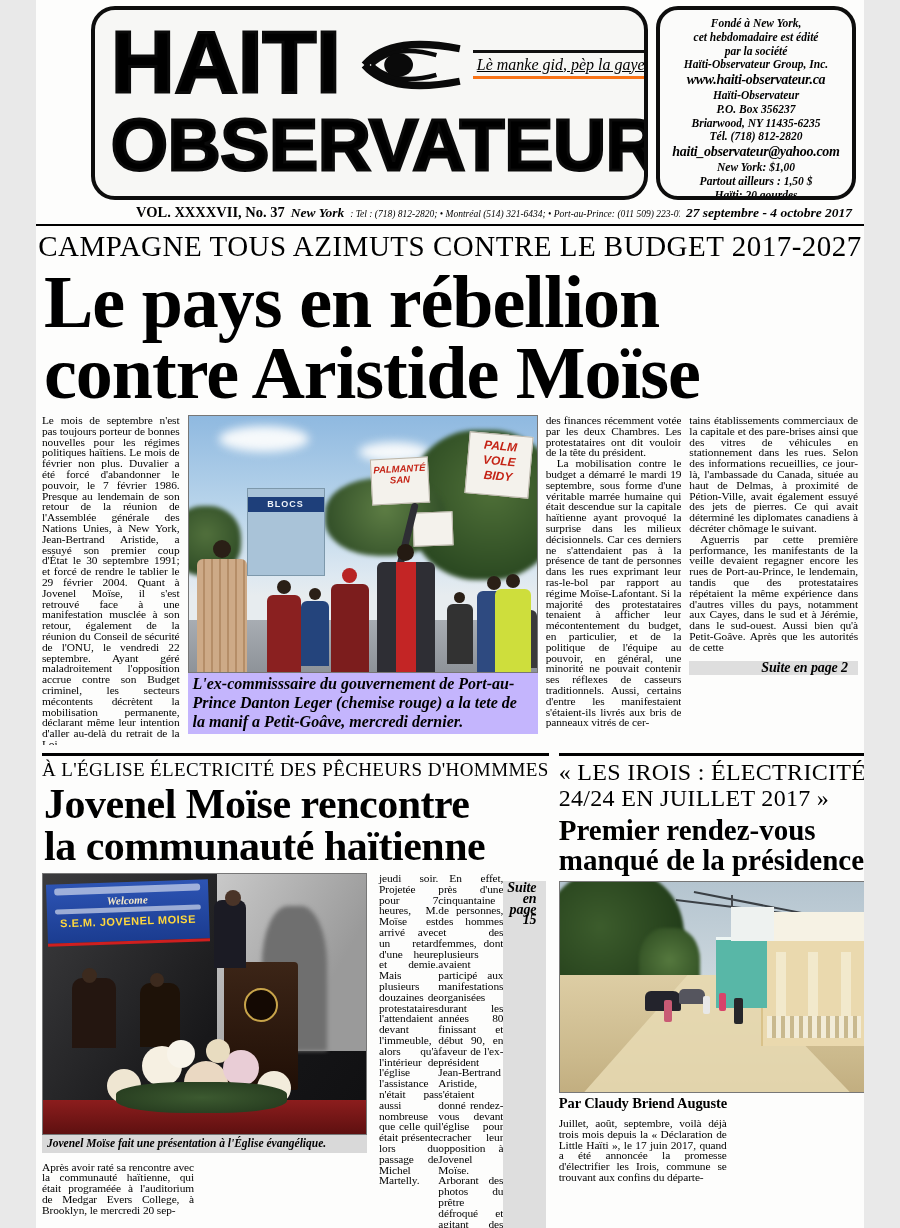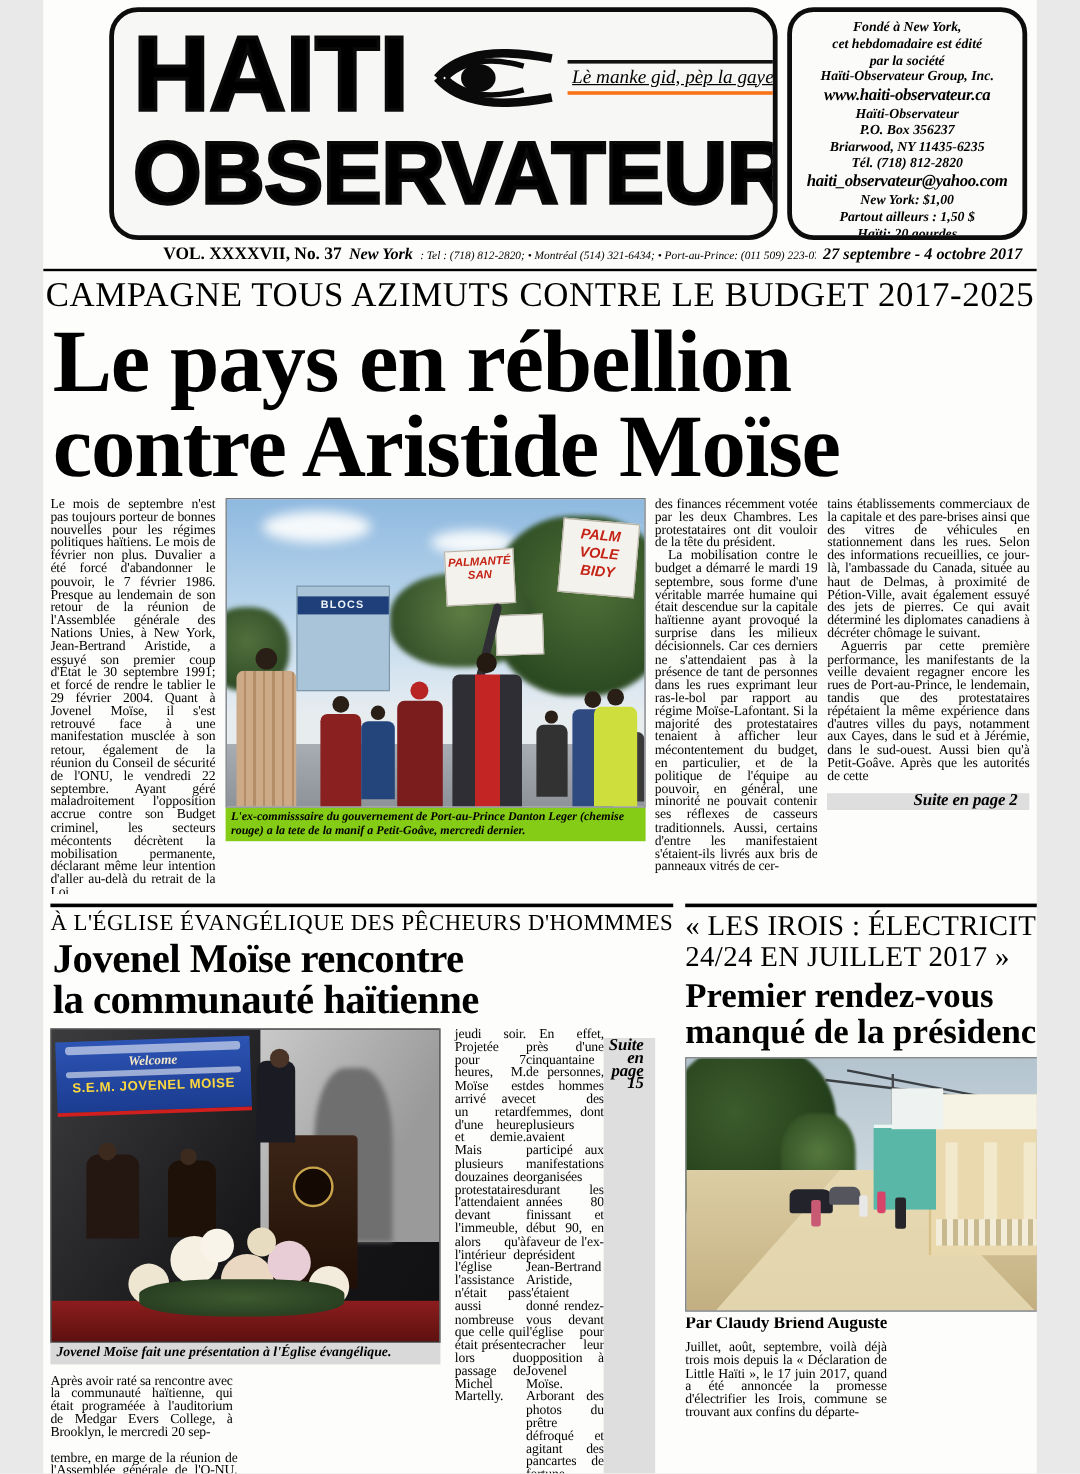--- a/index.html
+++ b/index.html
@@ -50,37 +50,37 @@
   .headline1 { font-weight:bold; font-size:74px; line-height:0.96; letter-spacing:-1px; padding:4px 0 6px 8px; }
   .s1-cols { display:flex; gap:8px; padding:0 6px; height:330px; }
   .body-text { font-size:11.4px; line-height:10.8px; text-align:justify; letter-spacing:-0.1px; }
   .body-text p { margin:0; }
   .body-text p.indent { text-indent:11px; }
   .s1-col1 { width:150px; overflow:hidden; }
   .s1-photo-block { width:382px; }
   .photo-frame { position:relative; overflow:hidden; border:1px solid #777; background:#cdd7e2; }
   .photo1 { height:258px; }
   .caption {
-    background:#84cc16; font-weight:bold; font-style:italic;
-    font-size:10px; line-height:1.18; padding:2px 5px;
+    background:#c4b5fd; font-weight:bold; font-style:italic;
+    font-size:16px; line-height:1.18; padding:2px 5px;
   }
   .caption.small { font-size:11.5px; background:#d9d9d9; }
   .s1-col3 { width:148px; overflow:hidden; }
   .s1-col4 { width:184px; overflow:hidden; display:flex; flex-direction:column; }
   .suite {
     background:#dedede; font-weight:bold; font-style:italic; font-size:14px;
     text-align:right; padding:2px 10px 2px 4px; margin-top:8px;
   }
   
   .bottom { display:flex; gap:10px; padding:0 6px; margin-top:8px; }
   .sec-rule { border-top:3px solid #000; margin-bottom:3px; }
   .sec-left { width:540px; }
   .sec-right { flex:1; }
   .kicker2 { font-size:19px; letter-spacing:0.4px; white-space:nowrap; }
-  .headline2 { font-weight:bold; font-size:34px; line-height:1.0; letter-spacing:-0.5px; padding:2px 0 6px 2px; }
+  .headline2 { font-weight:bold; font-size:42px; line-height:1.0; letter-spacing:-0.5px; padding:2px 0 6px 2px; }
   .s2-row { display:flex; gap:12px; }
   .s2-photo-block { width:325px; }
   .photo2 { height:262px; background:#1d1d1d; }
   .s2-bottom { display:flex; gap:10px; margin-top:9px;flex-direction:column; }
   .s2-bcol1 { width:152px; overflow:hidden; }
   .s2-bcol2 { width:156px; overflow:hidden; }
   .s2-mid { width:166px; display:flex; flex-direction:row; }
   .kicker3 { font-size:24px; line-height:1.1; letter-spacing:0.3px; white-space:nowrap; }
   .headline3 { font-weight:bold; font-size:29px; line-height:1.04; padding:3px 0 6px 0; }
   .photo3 { height:212px; background:#b9c6cf; }
@@ -165,21 +165,21 @@
     </div>
   </div>
 
   <div class="vol-row">
     <span class="vol-no">VOL. XXXXVII, No. 37</span>
     <span class="vol-city">New York</span>
     <span class="vol-contacts">: Tel : (718) 812-2820; • Montréal (514) 321-6434; • Port-au-Prince: (011 509) 223-0785 • Paris (33-1) 43-63-28-10</span>
     <span class="vol-date">27 septembre - 4 octobre 2017</span>
   </div>
 
-  <div class="kicker1">CAMPAGNE TOUS AZIMUTS CONTRE LE BUDGET 2017-2025</div>
+  <div class="kicker1">CAMPAGNE TOUS AZIMUTS CONTRE LE BUDGET 2017-2027</div>
   <div class="headline1">
     <div>Le pays en rébellion</div>
     <div>contre Aristide Moïse</div>
   </div>
 
   <div class="s1-cols">
     <div class="s1-col1 body-text">
       <p>Le mois de septembre n'est pas toujours porteur de bonnes nouvelles pour les régimes politiques haïtiens. Le mois de février non plus. Duvalier a été forcé d'abandonner le pouvoir, le 7 février 1986. Presque au lendemain de son retour de la réunion de l'Assemblée générale des Nations Unies, à New York, Jean-Bertrand Aristide, a essuyé son premier coup d'État le 30 septembre 1991; et forcé de rendre le tablier le 29 février 2004. Quant à Jovenel Moïse, il s'est retrouvé face à une manifestation musclée à son retour, également de la réunion du Conseil de sécurité de l'ONU, le vendredi 22 septembre. Ayant géré maladroitement l'opposition accrue contre son Budget criminel, les secteurs mécontents décrètent la mobilisation permanente, déclarant même leur intention d'aller au-delà du retrait de la Loi</p>
     </div>
 
@@ -248,21 +248,21 @@
       <p>tains établissements commerciaux de la capitale et des pare-brises ainsi que des vitres de véhicules en stationnement dans les rues. Selon des informations recueillies, ce jour-là, l'ambassade du Canada, située au haut de Delmas, à proximité de Pétion-Ville, avait également essuyé des jets de pierres. Ce qui avait déterminé les diplomates canadiens à décréter chômage le suivant.</p>
       <p class="indent">Aguerris par cette première performance, les manifestants de la veille devaient regagner encore les rues de Port-au-Prince, le lendemain, tandis que des protestataires répétaient la même expérience dans d'autres villes du pays, notamment aux Cayes, dans le sud et à Jérémie, dans le sud-ouest. Aussi bien qu'à Petit-Goâve. Après que les autorités de cette</p>
       <div class="suite">Suite en page 2</div>
     </div>
   </div>
 
   <div class="bottom">
 
     <div class="sec-left">
       <div class="sec-rule"></div>
-      <div class="kicker2">À L'ÉGLISE ÉVANGÉLIQUE DES PÊCHEURS D'HOMMMES</div>
+      <div class="kicker2">À L'ÉGLISE ÉLECTRICITÉ DES PÊCHEURS D'HOMMMES</div>
       <div class="headline2">
         <div>Jovenel Moïse rencontre</div>
         <div>la communauté haïtienne</div>
       </div>
       <div class="s2-row">
         <div class="s2-photo-block">
           <div class="photo-frame photo2">
             <div class="abs" style="inset:0;background:linear-gradient(125deg,#3c3c3e 0%,#18181a 55%,#101012 100%);"></div>
             <div class="abs p2-screen">
               <div class="abs p2-shadow" style="left:30%;top:18%;width:44%;height:82%;"></div>

